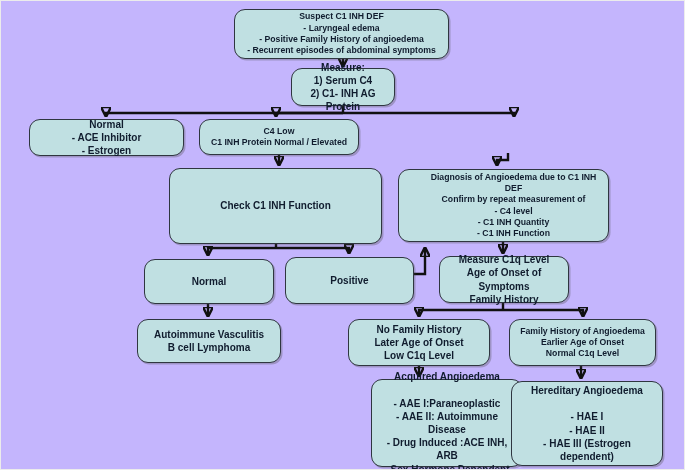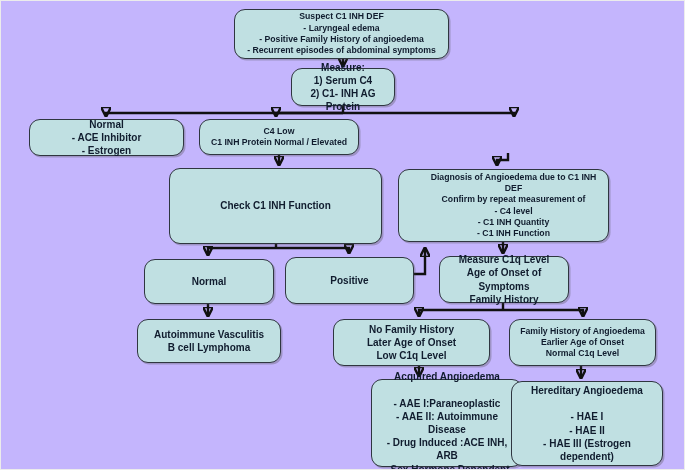--- a/index.html
+++ b/index.html
@@ -22,21 +22,21 @@
   #n-measure       {left:290px;top:67px; width:104px;height:38px;}
   #n-normal-ace    {left:28px; top:118px;width:155px;height:37px;}
   #n-c4-low        {left:198px;top:118px;width:160px;height:36px;}
   #n-c4-decreased  {left:435px;top:137px;width:157px;height:33px;margin-top:44px;}
   #n-check-function{left:168px;top:167px;width:213px;height:76px;}
   #n-diagnosis     {left:397px;top:168px;width:211px;height:73px;padding-left:24px;}
   #n-normal-fn     {left:143px;top:258px;width:130px;height:45px;}
   #n-decreased-fn  {left:284px;top:256px;width:129px;height:47px;}
   #n-measure-c1q   {left:438px;top:255px;width:130px;height:47px;}
   #n-autoimmune    {left:136px;top:318px;width:144px;height:44px;}
-  #n-no-family     {left:332px;top:318px;width:157px;height:47px;}
+  #n-no-family     {left:347px;top:318px;width:142px;height:47px;}
   #n-family        {left:508px;top:318px;width:147px;height:47px;}
   #n-acquired      {left:342px;top:378px;width:152px;height:88px;margin-left:28px;}
   #n-hereditary    {left:510px;top:380px;width:152px;height:85px;}
   #connectors{position:absolute;left:0;top:0;width:685px;height:470px;pointer-events:none;}
   #connectors path{stroke:#111111;stroke-width:2.4;fill:none;}
 </style>
 </head>
 <body>
 
 <div id="canvas">

